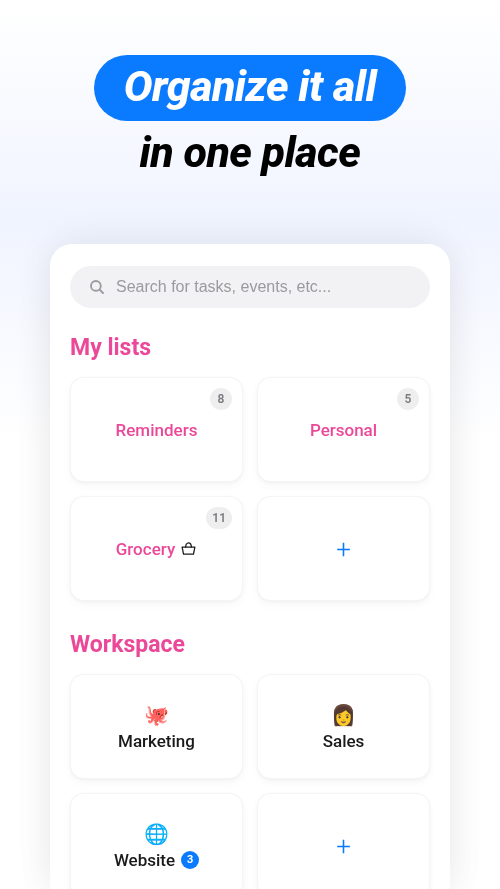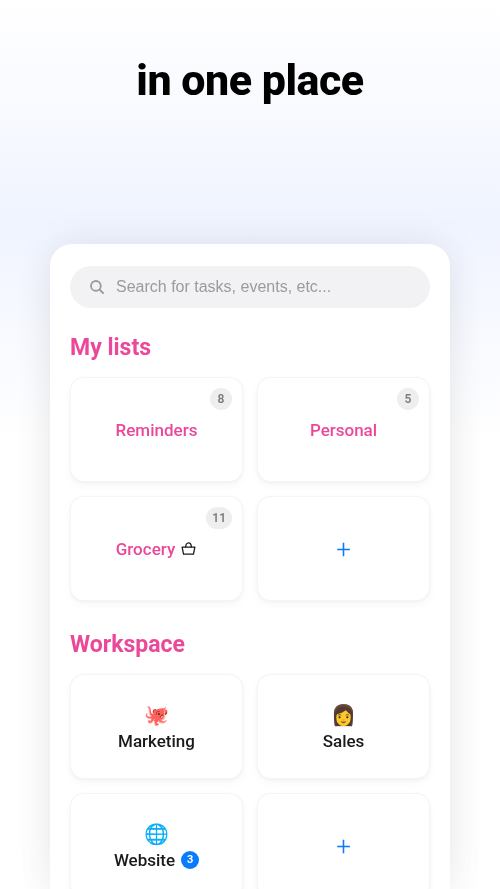--- a/index.html
+++ b/index.html
@@ -27,20 +27,22 @@
       font-weight: 800;
       font-style: italic;
       padding: 6px 30px 10px 30px;
       border-radius: 40px;
       letter-spacing: -0.5px;
     }
     .hero-sub {
       color: #000000;
       font-size: 43px;
       font-weight: 800;
+      font-style: italic;
+      margin-top: 6px;
       letter-spacing: -0.5px;
     }
     .card-panel {
       position: absolute;
       top: 244px;
       left: 50px;
       right: 50px;
       bottom: 0;
       background: #ffffff;
       border-radius: 22px 22px 0 0;
@@ -157,20 +159,21 @@
     }
     .basket-icon {
       display: inline-flex;
       align-items: center;
     }
   </style>
 </head>
 <body>
 
 <div class="hero">
+  <div class="hero-pill">Organize it all</div>
   <div class="hero-sub">in one place</div>
 </div>
 
 <div class="card-panel">
   <div class="search-bar">
     <svg class="search-icon" viewBox="0 0 24 24" fill="none" stroke="#9a9a9f" stroke-width="2.5" stroke-linecap="round">
       <circle cx="10.5" cy="10.5" r="6.5"></circle>
       <line x1="20" y1="20" x2="15.5" y2="15.5"></line>
     </svg>
     <input class="search-input" placeholder="Search for tasks, events, etc..." style="">

